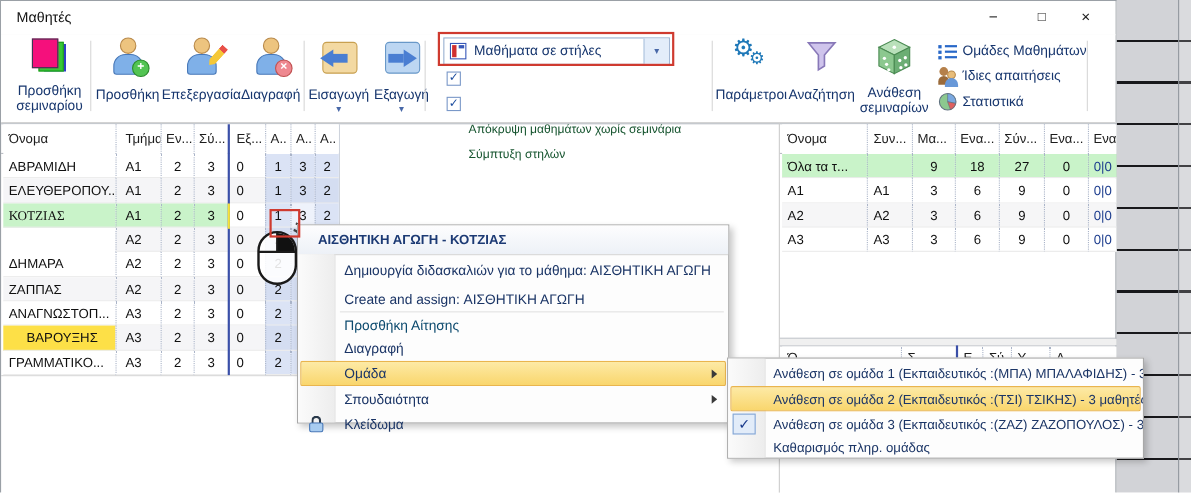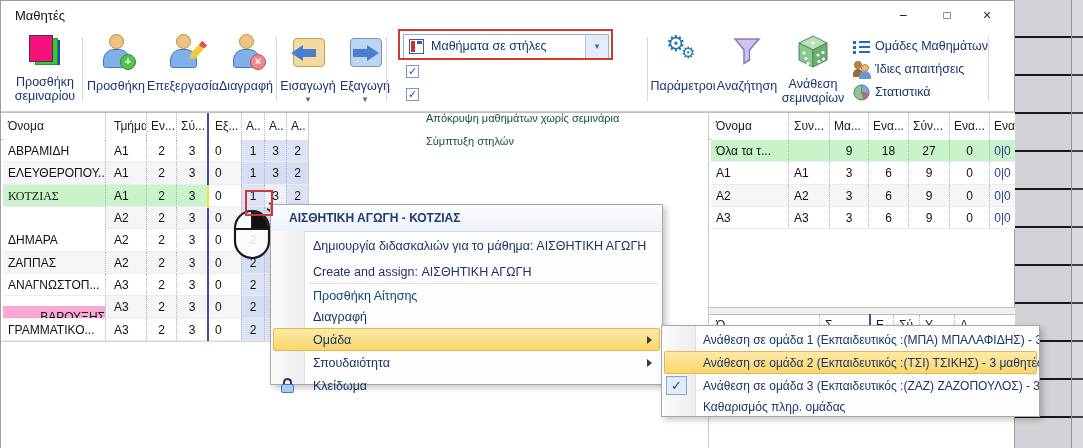--- a/index.html
+++ b/index.html
@@ -345,21 +345,21 @@
           <div class="tcell" style="left: 2px; width: 102px; line-height: 22.33px; text-align: left; padding-left: 5px; background: rgb(255, 255, 255); border-bottom: 1px solid rgb(236, 236, 236);">ΑΝΑΓΝΩΣΤΟΠ...</div>
           <div class="tcell dotl" style="left: 104px; width: 41px; line-height: 22.33px; text-align: left; padding-left: 8px; background: rgb(255, 255, 255); border-bottom: 1px solid rgb(236, 236, 236);">Α3</div>
           <div class="tcell dotl" style="left: 145px; width: 30px; line-height: 22.33px; text-align: center; padding-left: 0px; background: rgb(255, 255, 255); border-bottom: 1px solid rgb(236, 236, 236);">2</div>
           <div class="tcell dotl" style="left: 175px; width: 31px; line-height: 22.33px; text-align: center; padding-left: 0px; background: rgb(255, 255, 255); border-bottom: 1px solid rgb(236, 236, 236);">3</div>
           <div class="tcell" style="left: 208px; width: 32px; line-height: 22.33px; text-align: left; padding-left: 6px; background: rgb(255, 255, 255); border-bottom: 1px solid rgb(236, 236, 236);">0</div>
           <div class="tcell dotl" style="left: 240px; width: 23px; line-height: 22.33px; text-align: center; padding-left: 0px; background: rgb(219, 227, 245); border-bottom: 1px solid rgb(236, 236, 236);">2</div>
           <div class="tcell dotl" style="left: 263px; width: 22px; line-height: 22.33px; text-align: center; padding-left: 0px; background: rgb(219, 227, 245); border-bottom: 1px solid rgb(236, 236, 236);"></div>
           <div class="tcell dotl" style="left: 285px; width: 22px; line-height: 22.33px; text-align: center; padding-left: 0px; background: rgb(219, 227, 245); border-bottom: 1px solid rgb(236, 236, 236);"></div>
         </div>
         <div class="abs trow" style="left: 0px; top: 295.31px; width: 307px; height: 22.33px;">
-          <div class="tcell" style="left: 2px; width: 102px; line-height: 22.33px; text-align: right; padding-left: 5px; background: #f9a8d4; border-bottom: 1px solid rgb(236, 236, 236); margin-top: 10px;">ΒΑΡΟΥΞΗΣ</div>
+          <div class="tcell" style="left: 2px; width: 102px; line-height: 22.33px; text-align: center; padding-left: 5px; background: #fde047; border-bottom: 1px solid rgb(236, 236, 236);">ΒΑΡΟΥΞΗΣ</div>
           <div class="tcell dotl" style="left: 104px; width: 41px; line-height: 22.33px; text-align: left; padding-left: 8px; background: rgb(245, 245, 247); border-bottom: 1px solid rgb(236, 236, 236);">Α3</div>
           <div class="tcell dotl" style="left: 145px; width: 30px; line-height: 22.33px; text-align: center; padding-left: 0px; background: rgb(245, 245, 247); border-bottom: 1px solid rgb(236, 236, 236);">2</div>
           <div class="tcell dotl" style="left: 175px; width: 31px; line-height: 22.33px; text-align: center; padding-left: 0px; background: rgb(245, 245, 247); border-bottom: 1px solid rgb(236, 236, 236);">3</div>
           <div class="tcell" style="left: 208px; width: 32px; line-height: 22.33px; text-align: left; padding-left: 6px; background: rgb(245, 245, 247); border-bottom: 1px solid rgb(236, 236, 236);">0</div>
           <div class="tcell dotl" style="left: 240px; width: 23px; line-height: 22.33px; text-align: center; padding-left: 0px; background: rgb(212, 221, 241); border-bottom: 1px solid rgb(236, 236, 236);">2</div>
           <div class="tcell dotl" style="left: 263px; width: 22px; line-height: 22.33px; text-align: center; padding-left: 0px; background: rgb(212, 221, 241); border-bottom: 1px solid rgb(236, 236, 236);"></div>
           <div class="tcell dotl" style="left: 285px; width: 22px; line-height: 22.33px; text-align: center; padding-left: 0px; background: rgb(212, 221, 241); border-bottom: 1px solid rgb(236, 236, 236);"></div>
         </div>
         <div class="abs trow" style="left: 0px; top: 317.64px; width: 307px; height: 22.33px;">
           <div class="tcell" style="left: 2px; width: 102px; line-height: 22.33px; text-align: left; padding-left: 5px; background: rgb(255, 255, 255); border-bottom: 1px solid rgb(236, 236, 236);">ΓΡΑΜΜΑΤΙΚΟ...</div>

